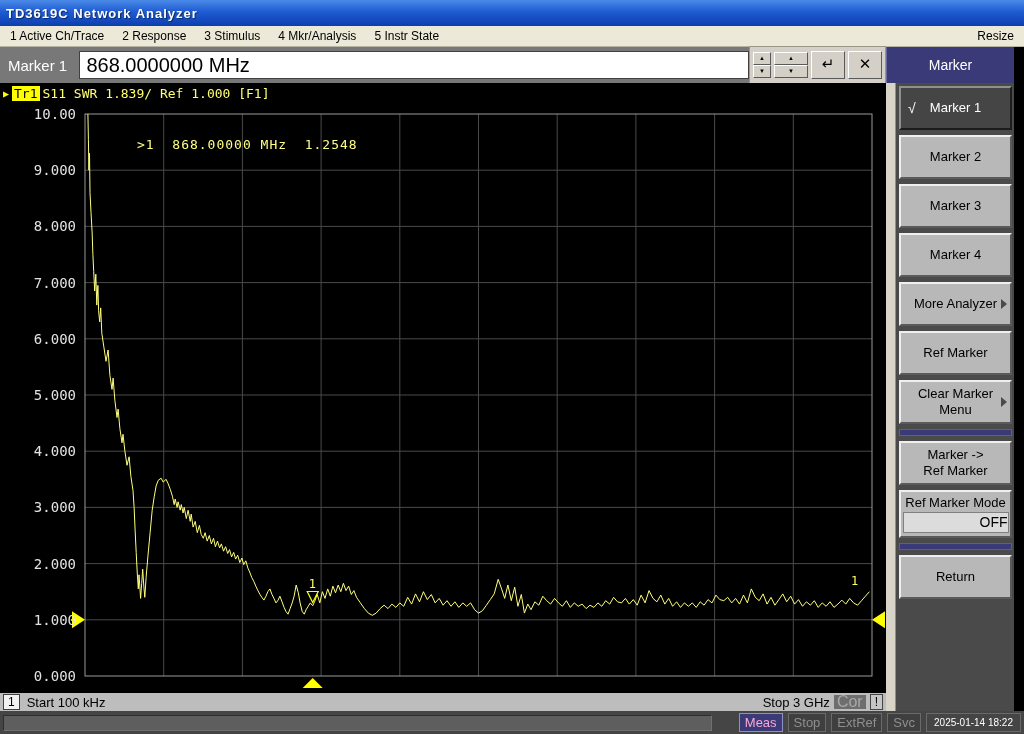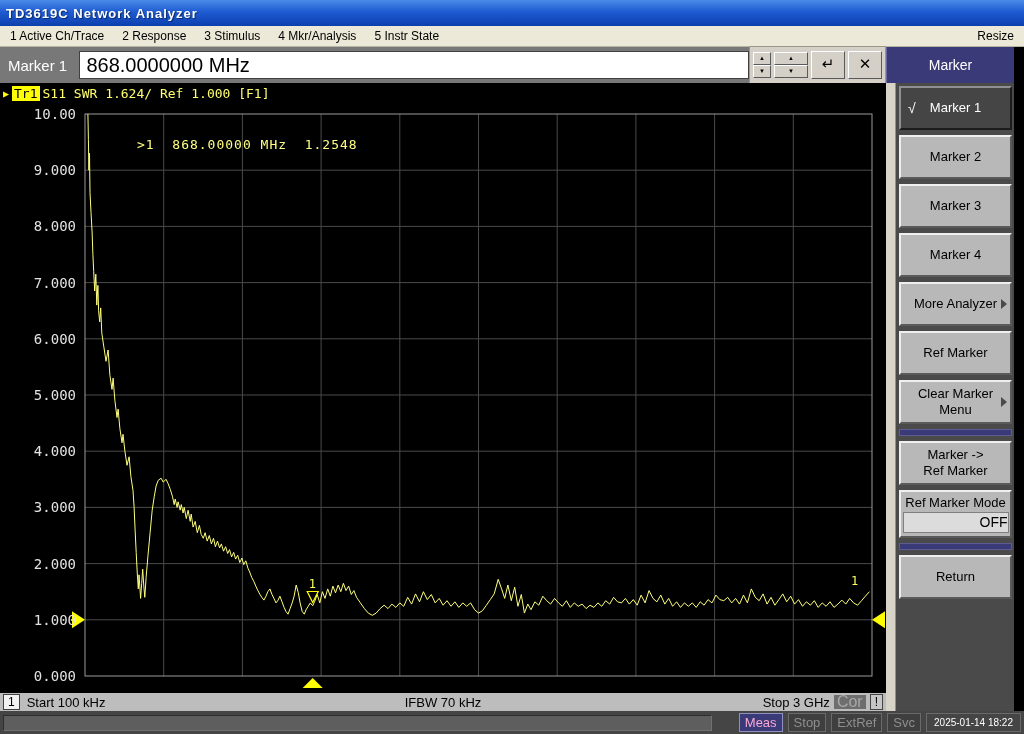--- a/index.html
+++ b/index.html
@@ -166,29 +166,28 @@
             <div style="top: 304px;">5.000</div>
             <div style="top: 360.2px;">4.000</div>
             <div style="top: 416.4px;">3.000</div>
             <div style="top: 472.6px;">2.000</div>
             <div style="top: 528.8px;">1.000</div>
             <div style="top: 585px;">0.000</div>
           </div>
         <div class="trace-hdr">
           <span class="tr-arrow">▶</span>
           <span class="tr-badge">Tr1</span>
-          <span>S11 SWR 1.624/ Ref 1.000 [F1]</span>
+          <span>S11 SWR 1.839/ Ref 1.000 [F1]</span>
         </div>
         <div class="readout">&gt;1  868.00000 MHz  1.2548</div>
       </div>
 
       <div class="statusbar">
         <span class="ch-box">1</span>
         <span>Start 100 kHz</span>
-        <span class="ifbw">IFBW 70 kHz</span>
         <span class="sb-right">
           <span>Stop 3 GHz</span>
           <span class="cor">Cor</span>
           <span class="warn">!</span>
         </span>
       </div>
 
     </div>
 
     <div class="sidebar">

